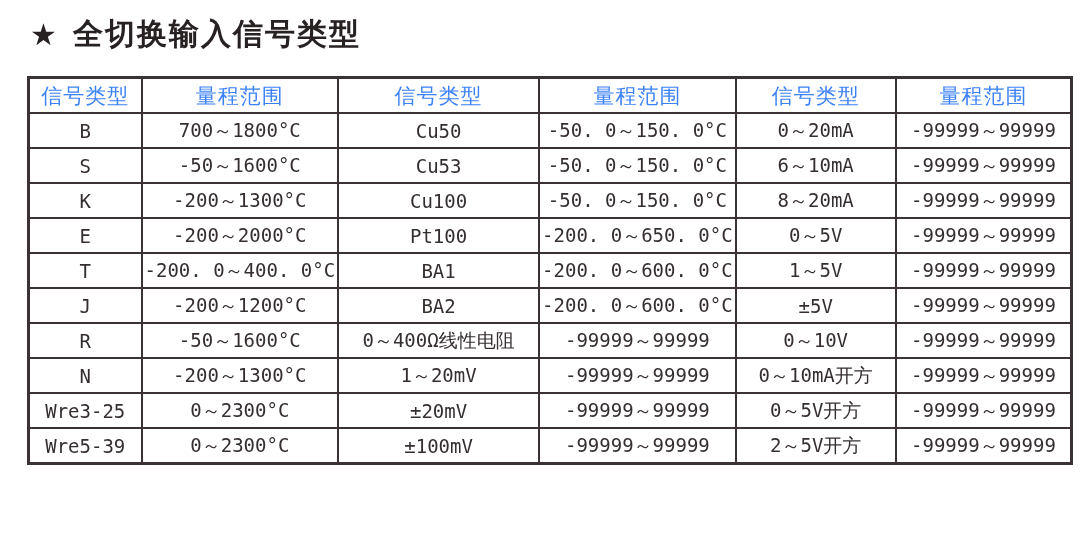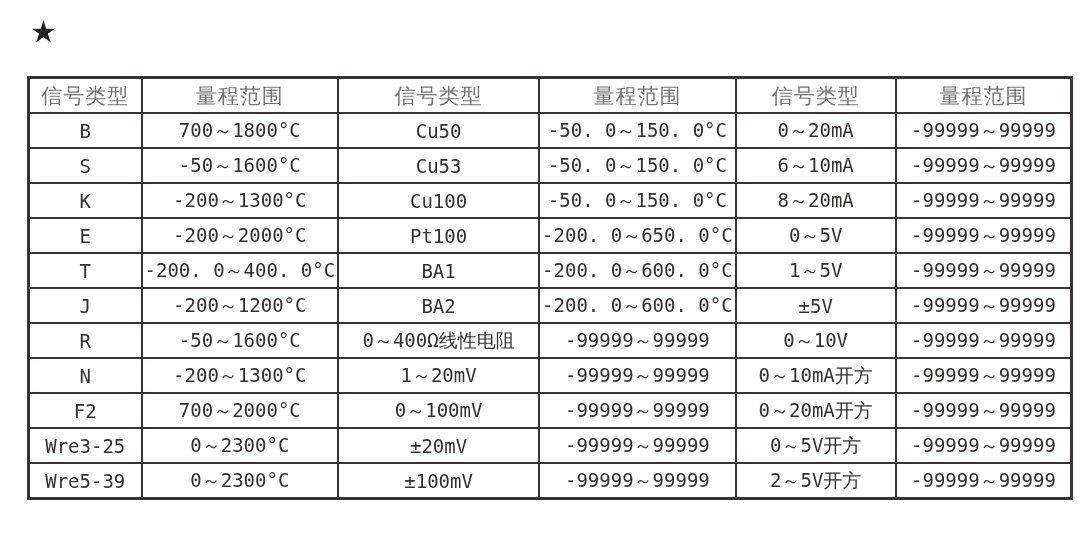--- a/index.html
+++ b/index.html
@@ -52,36 +52,37 @@
     padding: 0 2px;
     overflow: hidden;
     white-space: nowrap;
   }
   .signal-table th {
     height: 33px;
     font-size: 21px;
     font-weight: 500;
     letter-spacing: 1px;
     font-family: Liberation Mono, monospace;
-    color: #737373;
+    color: #3b82f6;
   }
   .signal-table td {
     height: 33px;
     font-size: 19px;
     font-family: "DejaVu Sans Mono", "DejaVu Sans", "Liberation Sans", sans-serif;
     color: #352e2f;
   }
 </style>
 </head>
 <body>
 
 <div class="page">
 
   <div class="page-title">
     <span class="star">★</span>
+    <span>全切换输入信号类型</span>
   </div>
 
   <table class="signal-table">
     <colgroup>
       <col style="width:113px">
       <col style="width:187px">
       <col style="width:201px">
       <col style="width:189px">
       <col style="width:160px">
       <col style="width:176px">
@@ -155,28 +156,20 @@
       </tr>
       <tr>
         <td>N</td>
         <td>-200～1300°C</td>
         <td>1～20mV</td>
         <td>-99999～99999</td>
         <td>0～10mA开方</td>
         <td>-99999～99999</td>
       </tr>
       <tr>
-        <td>F2</td>
-        <td>700～2000°C</td>
-        <td>0～100mV</td>
-        <td>-99999～99999</td>
-        <td>0～20mA开方</td>
-        <td>-99999～99999</td>
-      </tr>
-      <tr>
         <td>Wre3-25</td>
         <td>0～2300°C</td>
         <td>±20mV</td>
         <td>-99999～99999</td>
         <td>0～5V开方</td>
         <td>-99999～99999</td>
       </tr>
       <tr>
         <td>Wre5-39</td>
         <td>0～2300°C</td>

